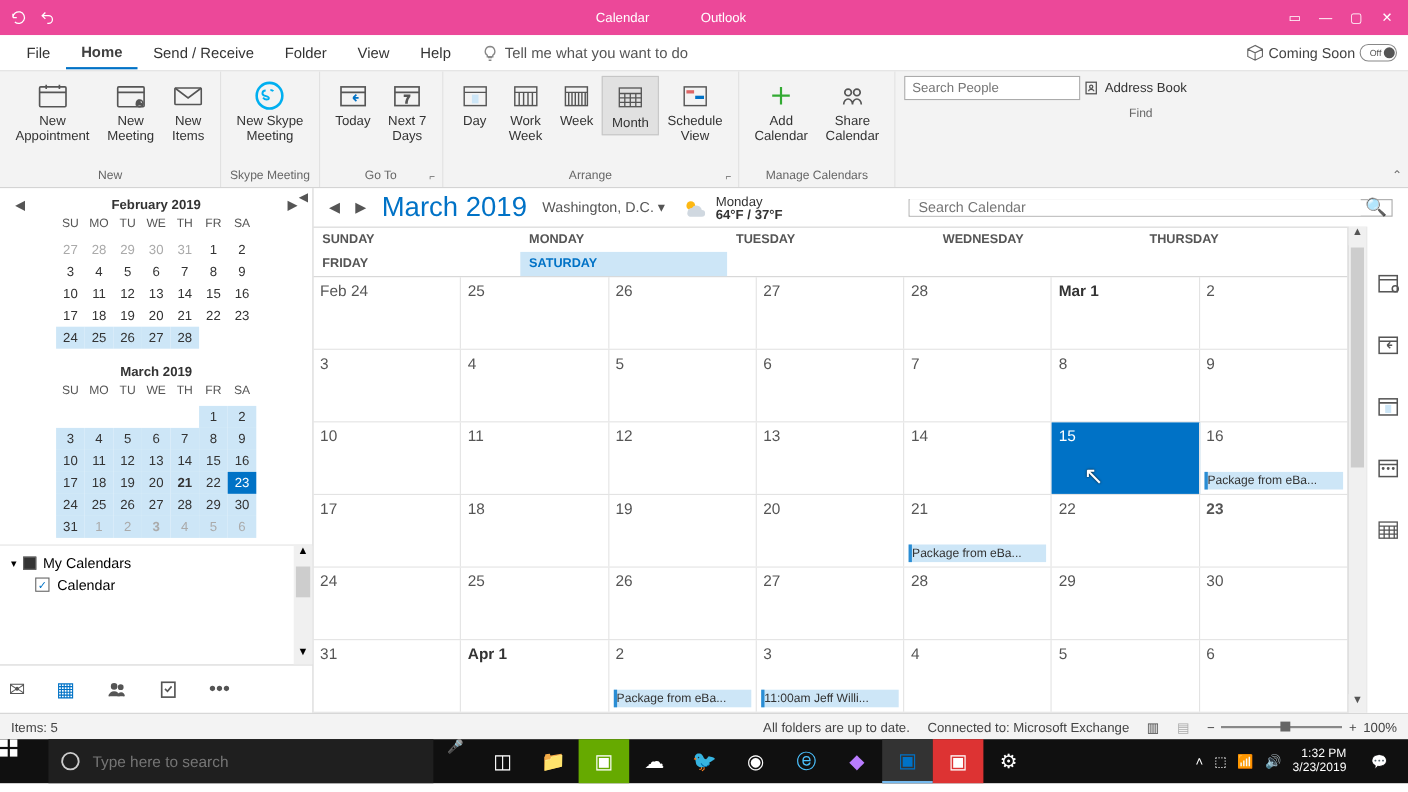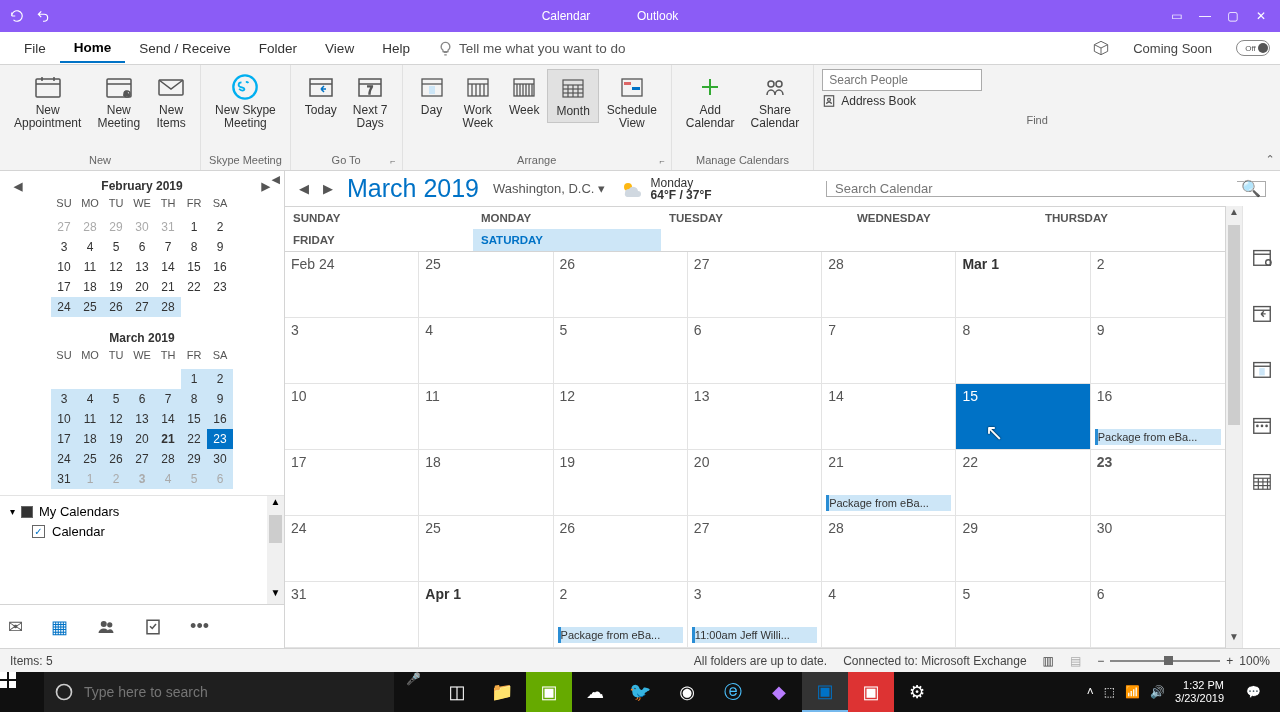--- a/index.html
+++ b/index.html
@@ -1,39 +1,39 @@
 <!DOCTYPE html>
 <html><head>
 <meta charset="utf-8">
 <style>
 *{margin:0;padding:0;box-sizing:border-box;font-family:'Segoe UI',Arial,sans-serif;}
 body{width:1280px;height:720px;overflow:hidden;background:#fff;user-select:none;}
-.title-bar{height:32px;background:#8b5cf6;color:#fff;display:flex;align-items:center;font-size:12px;}
+.title-bar{height:32px;background:#ec4899;color:#fff;display:flex;align-items:center;font-size:12px;}
 .title-bar .left{display:flex;gap:12px;padding-left:10px;}
 .title-bar .center{flex:1;text-align:center;}
 .title-bar .right{display:flex;gap:14px;padding-right:12px;align-items:center;}
 .title-bar .icon{width:14px;height:14px;display:inline-flex;align-items:center;justify-content:center;}
 .menu-bar{height:33px;background:#fff;display:flex;align-items:center;padding:0 10px;border-bottom:1px solid #d4d4d4;font-size:13.5px;}
 .menu-bar .tab{padding:6px 14px;cursor:pointer;color:#333;}
-.menu-bar .tab.active{border-bottom:2.5px solid #0072c6;color:#000000;font-weight:600;}
+.menu-bar .tab.active{border-bottom:2.5px solid #0072c6;color:#404040;font-weight:600;}
 .menu-bar .tell{display:flex;gap:6px;color:#555;padding-left:14px;}
 .menu-bar .spacer{flex:1;}
-.menu-bar .coming{display:flex;align-items:center;gap:24px;color:#444;font-size:13px;}
+.menu-bar .coming{display:flex;align-items:center;gap:4px;color:#444;font-size:13px;}
 .toggle{width:34px;height:16px;border:1px solid #888;border-radius:9px;display:inline-flex;align-items:center;justify-content:flex-end;padding:1px;font-size:8px;color:#555;}
 .toggle .knob{width:10px;height:10px;border-radius:50%;background:#555;}
 .ribbon{height:106px;background:#f3f3f3;border-bottom:1px solid #d4d4d4;display:flex;font-size:12px;}
 .ribbon-group{display:flex;flex-direction:column;border-right:1px solid #e1e1e1;}
 .ribbon-items{display:flex;flex:1;align-items:flex-start;padding:4px 6px;}
 .ribbon-btn{display:flex;flex-direction:column;align-items:center;padding:4px 8px;cursor:pointer;font-size:12px;color:#333;min-width:58px;}
 .ribbon-btn.small{min-width:46px;}
 .ribbon-btn .ric{width:28px;height:28px;margin-bottom:3px;display:flex;align-items:center;justify-content:center;}
 .ribbon-btn .lbl{text-align:center;line-height:13px;}
 .ribbon-label{text-align:center;font-size:11px;color:#666;padding:2px 0 4px;}
 .ribbon-btn.active{background:#e1e1e1;border:1px solid #c6c6c6;}
-.ribbon-search-col{display:flex;flex-direction:column;gap:3px;padding:4px 8px;font-size:12px;}
+.ribbon-search-col{display:flex;gap:3px;padding:4px 8px;font-size:12px;}
 .ribbon-search-col input{width:160px;height:22px;border:1px solid #ababab;padding:0 6px;font-size:12px;}
 .ribbon-search-col .ab{display:flex;align-items:center;gap:5px;color:#333;}
 .ribbon .caret{font-size:9px;color:#666;align-self:flex-end;padding:0 4px 2px;}
 .body-wrap{display:flex;height:477px;}
 .left-pane{width:285px;border-right:1px solid #d4d4d4;display:flex;flex-direction:column;position:relative;}
 .left-pane .collapse{position:absolute;right:4px;top:2px;font-size:11px;color:#555;}
 .mini-cal{padding:4px 10px 6px;font-size:12px;color:#333;}
 .mini-head{display:flex;align-items:center;justify-content:center;gap:6px;font-weight:600;padding:4px 0;position:relative;}
 .mini-head .nav{position:absolute;font-size:11px;color:#555;cursor:pointer;}
 .mini-head .nav.l{left:4px;}

